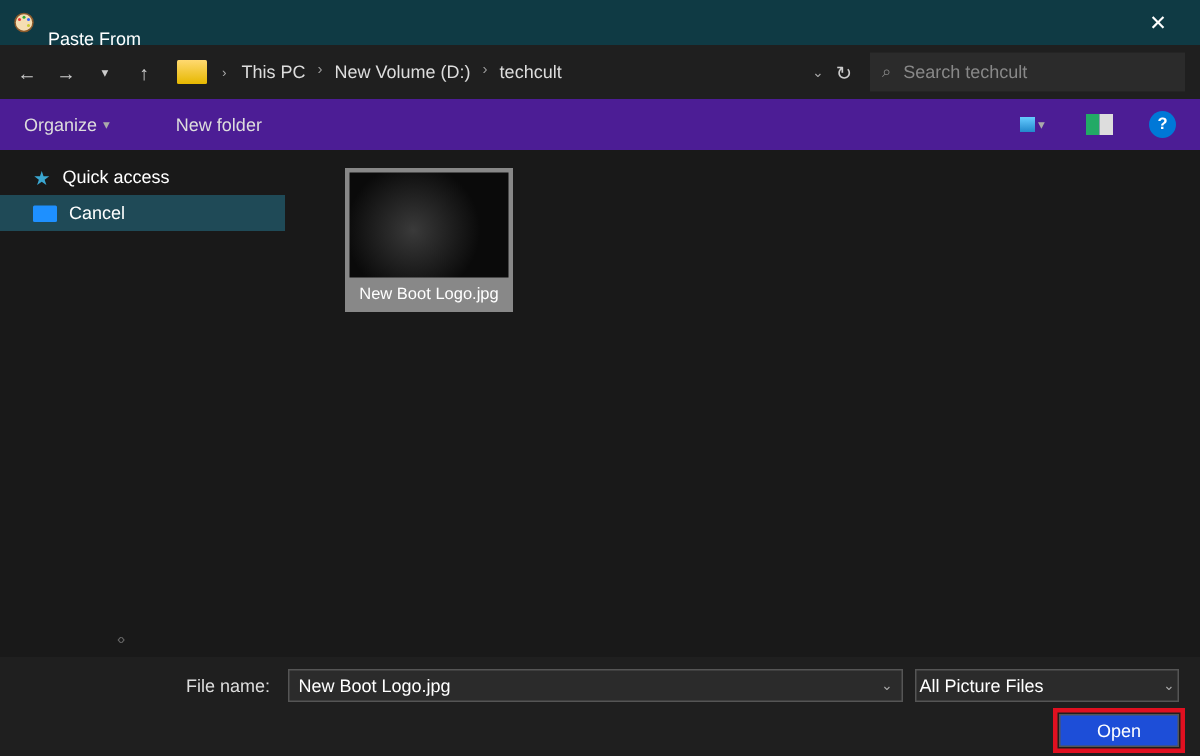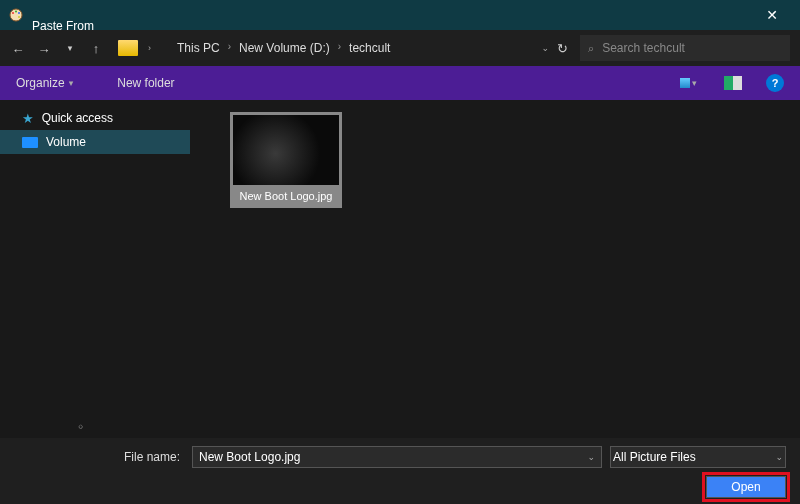--- a/index.html
+++ b/index.html
@@ -4,21 +4,21 @@
 <style>
 * { box-sizing: border-box; margin: 0; padding: 0; font-family: "Segoe UI", sans-serif; }
 body { background: #1a1a1a; width: 800px; height: 504px; overflow: hidden; color: #fff; font-size: 12px; }
 .titlebar { background: #0f3a44; height: 30px; display: flex; align-items: center; padding: 0 8px; }
 .titlebar .app-icon { width: 16px; height: 16px; margin-right: 8px; display: flex; align-items: center; justify-content: center; }
 .titlebar .title { flex: 1; font-size: 12px; color: #fff; margin-top: 21px; }
 .titlebar .close { width: 40px; height: 30px; display: flex; align-items: center; justify-content: center; font-size: 14px; }
 .navbar { background: #1f1f1f; height: 36px; display: flex; align-items: center; padding: 0 6px; gap: 2px; }
 .nav-btn { width: 24px; height: 24px; display: flex; align-items: center; justify-content: center; color: #ccc; font-size: 13px; }
 .folder-icon { width: 20px; height: 16px; background: linear-gradient(#ffd970, #e6b800); border-radius: 1px; margin: 0 4px 0 8px; }
-.breadcrumb { display: flex; gap: 4px; color: #ddd; font-size: 12px; flex: 1; padding-left: 4px; margin-left: 16px; }
+.breadcrumb { display: flex; gap: 4px; color: #ddd; font-size: 12px; flex: 1; padding-left: 4px; }
 .crumb-sep { color: #999; font-size: 10px; padding: 0 4px; }
 .refresh-area { display: flex; align-items: center; gap: 8px; padding: 0 10px; color: #ccc; }
 .search-box { width: 210px; height: 26px; background: #2b2b2b; display: flex; align-items: center; padding: 0 8px; color: #888; gap: 8px; margin-right: 4px; }
 .toolbar { background: #4c1d95; height: 34px; display: flex; align-items: center; padding: 0 16px; gap: 24px; }
 .toolbar .org { color: #ddd; display: flex; align-items: center; gap: 4px; }
 .toolbar .newf { color: #ddd; margin-left: 20px; }
 .toolbar .spacer { flex: 1; }
 .toolbar .view-ico { width: 20px; height: 16px; display: inline-flex; align-items: center; gap: 2px; color: #fff; }
 .toolbar .help { width: 18px; height: 18px; border-radius: 50%; background: #0078d7; color: #fff; display: flex; align-items: center; justify-content: center; font-size: 11px; font-weight: bold; }
 .body { display: flex; height: 338px; background: #191919; }
@@ -31,21 +31,21 @@
 .content { flex: 1; background: #191919; padding: 12px 0 0 40px; }
 .thumb { width: 112px; background: #888; padding: 3px; display: flex; flex-direction: column; align-items: center; }
 .thumb-img { width: 106px; height: 70px; background: radial-gradient(circle at 40% 55%, #3a3a3a 0%, #0a0a0a 60%); }
 .thumb-label { color: #fff; font-size: 11px; text-align: center; padding: 4px 2px 2px; line-height: 1.3; }
 .footer { background: #1f1f1f; height: 66px; padding: 8px 14px 0 14px; }
 .fn-row { display: flex; align-items: center; gap: 8px; margin-bottom: 8px; }
 .fn-label { width: 170px; text-align: right; color: #ddd; font-size: 12px; padding-right: 4px; }
 .fn-input { flex: 1; height: 22px; background: #2b2b2b; border: 1px solid #555; color: #fff; padding: 0 6px; font-size: 12px; display: flex; align-items: center; justify-content: space-between; }
 .fn-filter { width: 176px; height: 22px; background: #2b2b2b; border: 1px solid #555; color: #fff; padding: 0 2px; font-size: 12px; display: flex; align-items: center; justify-content: space-between; }
 .btn-row { display: flex; justify-content: flex-end; gap: 10px; }
-.btn { width: 80px; height: 22px; background: #3b82f6; border: 1px solid #555; color: #fff; font-size: 12px; display: flex; align-items: center; justify-content: center; }
+.btn { width: 80px; height: 22px; background: #1d4ed8; border: 1px solid #555; color: #fff; font-size: 12px; display: flex; align-items: center; justify-content: center; }
 .btn.open { outline: 3px solid #e01020; outline-offset: 1px; }
 .chev { font-size: 9px; color: #aaa; }
 .paint-ico svg { width:16px; height:16px; }
 .view-small { width:10px; height:10px; background:linear-gradient(#6cf,#28c); display:inline-block; }
 .preview-ico { width:18px; height:14px; display:inline-flex; }
 .preview-ico span:first-child { width:9px; background:#2a6; }
 .preview-ico span:last-child { width:9px; background:#ddd; }
 </style>
 </head>
 <body>
@@ -107,21 +107,21 @@
 </div>
 
 <div class="body">
   <div class="sidebar">
     <div class="side-item">
       <span class="star-ico">★</span>
       <span>Quick access</span>
     </div>
     <div class="side-item selected">
       <span class="desk-ico"></span>
-      <span>Volume</span>
+      <span>Cancel</span>
     </div>
     <div class="sidebar-handle">‹ ›</div>
   </div>
   <div class="content">
     <div class="thumb">
       <div class="thumb-img"></div>
       <div class="thumb-label">New Boot Logo.jpg</div>
     </div>
   </div>
 </div>

